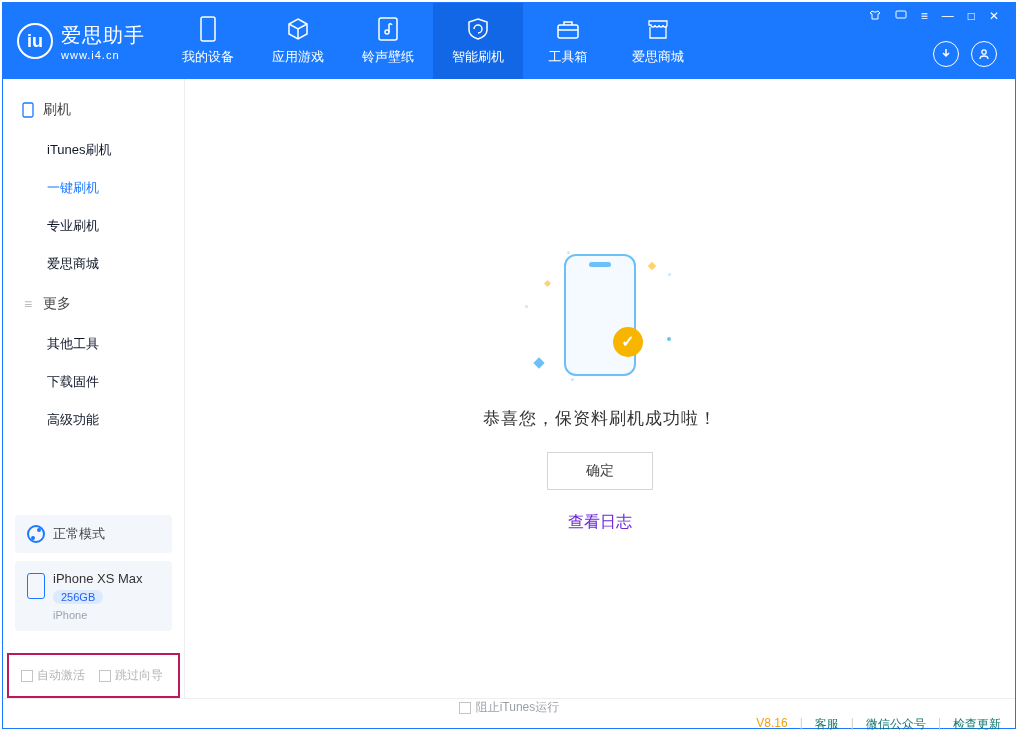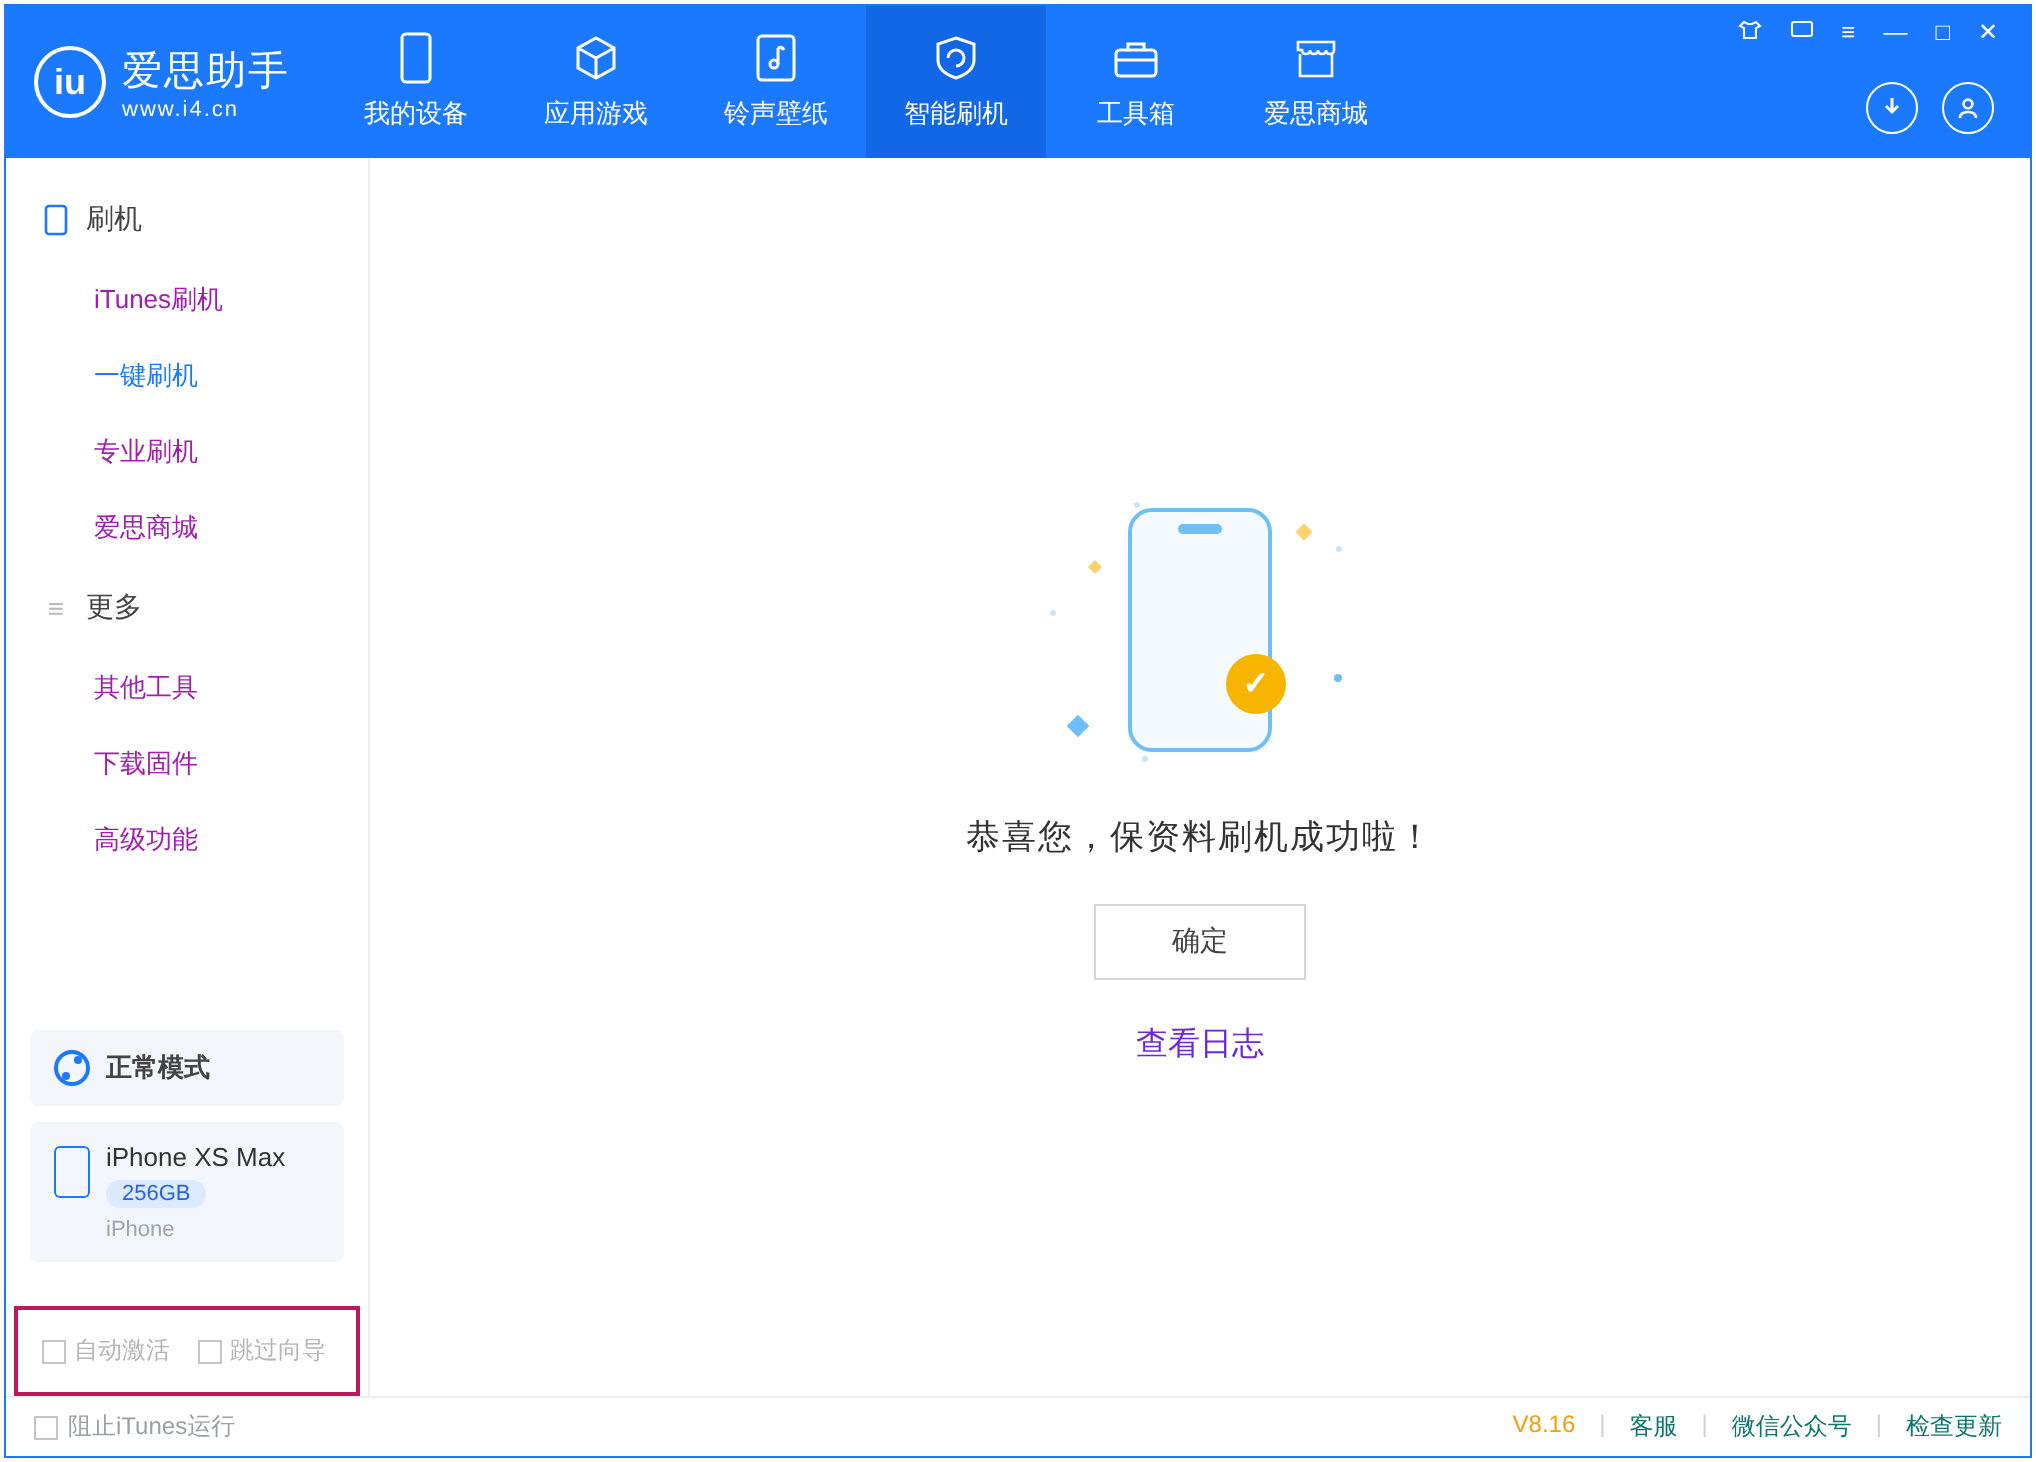--- a/index.html
+++ b/index.html
@@ -19,31 +19,31 @@
 .winctl { display:flex; gap:10px; font-size:12px; }
 .winctl span { cursor:pointer; padding:0 2px; }
 .acct { display:flex; gap:12px; padding-bottom:6px; padding-right:4px; }
 .acct .circ { width:26px; height:26px; border:1.5px solid #fff; border-radius:50%; display:flex; align-items:center; justify-content:center; cursor:pointer; }
 
 .body { flex:1; display:flex; min-height:0; }
 .sidebar { width:182px; border-right:1px solid #eee; display:flex; flex-direction:column; background:#fff; }
 .side-list { flex:1; padding-top:10px; }
 .side-h { display:flex; align-items:center; gap:8px; padding:12px 18px; color:#444; font-size:14px; }
 .side-h .hic { width:14px; height:14px; display:flex; align-items:center; justify-content:center; }
-.side-sub { padding:10px 18px 10px 44px; font-size:13px; color:#a21caf; cursor:pointer; }
+.side-sub { padding:10px 18px 10px 44px; font-size:13px; color:#0f172a; cursor:pointer; }
 .side-sub.active { color:#1b79ff; }
 
 .device-block { padding:10px 12px; }
 .mode-box, .dev-box { background:#f3f7fc; border-radius:4px; padding:10px 12px; margin-bottom:8px; display:flex; align-items:flex-start; gap:8px; }
 .mode-box { align-items:center; }
 .mode-icon { width:18px; height:18px; border:2px solid #1b79ff; border-radius:50%; position:relative; }
 .mode-icon:before, .mode-icon:after { content:''; position:absolute; width:4px; height:4px; background:#1b79ff; border-radius:50%; }
 .mode-icon:before { top:1px; left:8px; }
 .mode-icon:after { bottom:1px; right:8px; }
-.mode-text { font-size:13px; color:#444; font-weight:700; }
+.mode-text { font-size:13px; color:#444; font-weight:400; }
 .dev-icon { width:18px; height:26px; border:1.5px solid #1b79ff; border-radius:3px; position:relative; flex-shrink:0; margin-top:2px; }
 .dev-info .dn { font-size:13px; color:#333; font-weight:400; }
 .dev-info .cap { display:inline-block; background:#dbeafe; color:#2563eb; font-size:11px; padding:1px 8px; border-radius:9px; margin-top:4px; }
 .dev-info .sub { font-size:11px; color:#9ca3af; margin-top:4px; }
 
 .opts { display:flex; gap:14px; padding:12px 12px; border:2px solid #be185d; margin:4px 4px 0 4px; }
 .opt { display:flex; align-items:center; gap:4px; font-size:12px; color:#b5b5b5; }
 .cb { width:12px; height:12px; border:1px solid #c5c5c5; background:#fff; display:inline-block; }
 
 .main { flex:1; display:flex; flex-direction:column; align-items:center; justify-content:center; gap:22px; }
@@ -56,21 +56,21 @@
 .sp2 { width:8px; height:8px; bottom:18px; left:20px; transform:rotate(45deg); background:#6cc0f7; }
 .sp3 { width:6px; height:6px; top:18px; right:30px; transform:rotate(45deg); }
 .sp4 { width:4px; height:4px; bottom:44px; right:14px; border-radius:50%; background:#6cc0f7; }
 .dot { position:absolute; width:3px; height:3px; background:#c8e6fb; border-radius:50%; }
 .d1{top:6px;left:52px}.d2{top:60px;left:10px}.d3{bottom:4px;left:56px}.d4{top:28px;right:14px}
 
 .msg { font-size:17px; color:#333; letter-spacing:1px; }
 .okbtn { padding:9px 38px; border:1px solid #d6d6d6; background:#fff; font-size:14px; color:#444; cursor:pointer; }
 .loglink { font-size:16px; color:#6d28d9; cursor:pointer; }
 
-.status { height:30px; border-top:1px solid #eee; display:flex; align-items:center; padding:0 14px; font-size:12px; color:#9aa0a6; }
+.status { height:30px; border-top:1px solid #eee; display:flex; align-items:center; padding:0 14px; font-size:12px; color:#9aa0a6;flex-direction:column; }
 .status .left { display:flex; align-items:center; gap:5px; }
 .status .right { margin-left:auto; display:flex; align-items:flex-start; gap:12px; }
 .status .sep { color:#d0d0d0; }
 .status .ver { color:#f59e0b; }
 .status a { color:#0f766e; cursor:pointer; }
 </style>
 </head>
 <body>
 
 <div class="app">

